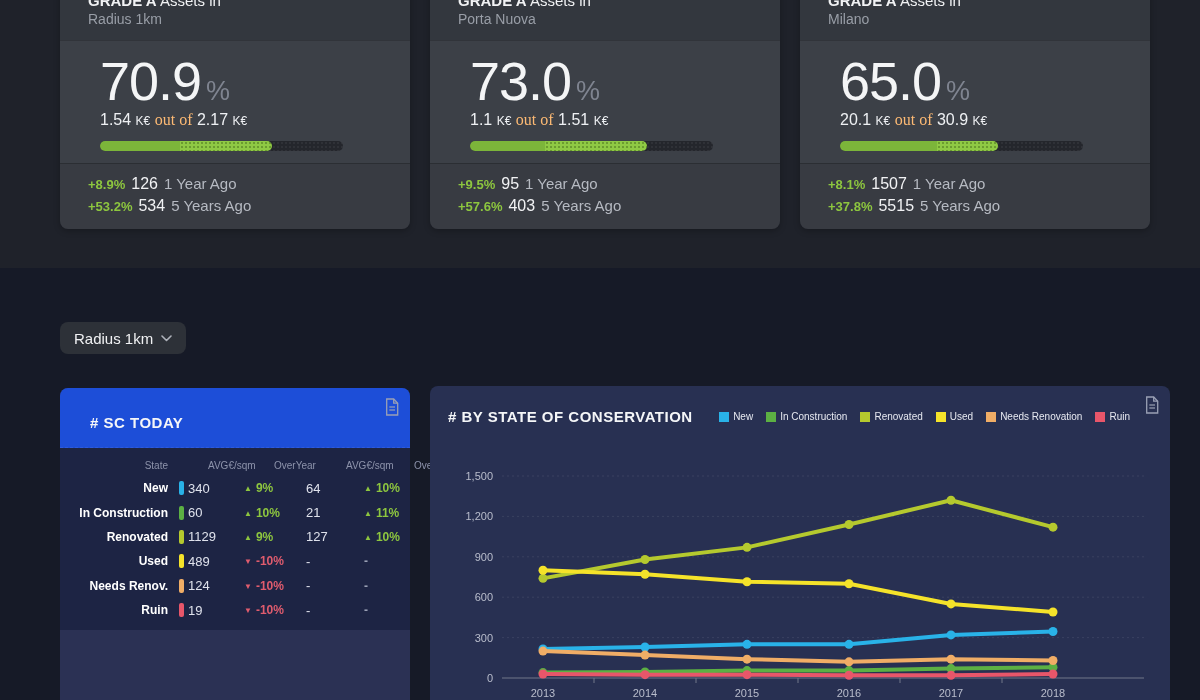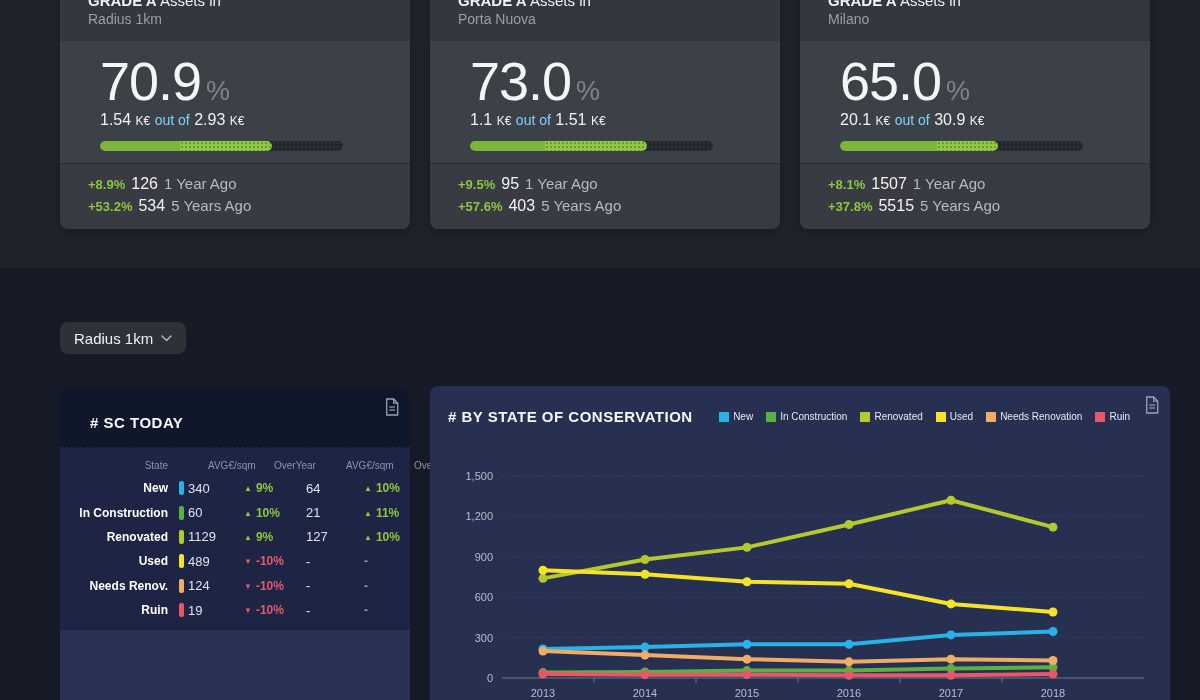--- a/index.html
+++ b/index.html
@@ -22,21 +22,21 @@
   .sc-head { background:#33373e; padding:10px 28px 12px; }
   .sc-title { font-size:15px; line-height:18px; color:#f1f2f4; }
   .sc-title b { font-weight:bold; }
   .sc-sub { font-size:14px; line-height:18px; color:#999ea7; }
   .sc-body { background:#3c4047; padding:14px 40px 12px; border-top:1px solid rgba(0,0,0,.18); }
   .big { white-space:nowrap; }
   .big .num { font-size:54px; line-height:52px; font-weight:400; color:#f4f5f6; letter-spacing:-1px; }
   .big .pct { font-size:27px; color:#7f8490; margin-left:5px; }
   .outof { margin-top:4px; font-size:16px; color:#eef0f3; }
   .outof .u { font-size:12px; }
-  .outof .of { font-size:14px; color:#7dd3fc; }
+  .outof .of { font-size:16px; color:#fdba74;font-family:Liberation Serif, serif; }
   .bar { position:relative; margin-top:12px; width:243px; height:10px; border-radius:5px;
          background:#24262c;
          background-image:radial-gradient(rgba(255,255,255,.05) 1px, transparent 1px);
          background-size:4px 4px; }
   .bar .seg-solid { position:absolute; left:0; top:0; height:10px; border-radius:5px 0 0 5px;
          background:#7cb53a; width:calc(var(--solid) * 1%); }
   .bar .seg-dots { position:absolute; top:0; height:10px; border-radius:0 5px 5px 0;
          left:calc(var(--solid) * 1%); width:calc((var(--fill) - var(--solid)) * 1%);
          background:#8fc944;
          background-image:radial-gradient(rgba(40,70,10,.35) 1px, transparent 1px);
@@ -56,21 +56,21 @@
   }
   #radius-dropdown svg { display:block; }
 
   
   .doc-icon { position:absolute; top:10px; right:10px; width:16px; height:18px; cursor:pointer; }
   .panel-title { font-size:15px; font-weight:bold; letter-spacing:.5px; color:#f5f6f8; }
 
   
   #sc-card { position:absolute; left:60px; top:388px; width:350px; height:330px;
              background:#2b3154; border-radius:8px; }
-  #sc-head { background:#0f172a; border-radius:8px 8px 0 0; padding:26px 0 16px 30px;
+  #sc-head { background:#1d4ed8; border-radius:8px 8px 0 0; padding:26px 0 16px 30px;
              border-bottom:1px dashed rgba(255,255,255,.08); position:relative; }
   #sc-table { background:#1d2444; padding:6px 10px 8px 10px; }
   .trow { display:grid; grid-template-columns:100px 18px 56px 62px 58px 1fr;
           align-items:center; height:24.4px; }
   .thead { height:22px;gap:10px; }
   .thead span { font-size:10px; color:#8d93ab; }
   .c-state { text-align:right; padding-right:2px; }
   .tstate { font-size:12px; font-weight:bold; color:#fff; text-align:right; padding-right:2px; }
   .chip { width:5px; height:14px; border-radius:2px; margin-left:9px; }
   .tval { font-size:13px; color:#dfe2ec; }
@@ -101,21 +101,21 @@
   <header class="sc-head">
     <div class="sc-title"><b>GRADE A</b> <span>Assets in</span></div>
     <div class="sc-sub">Radius 1km</div>
   </header>
   <div class="sc-body">
     <div class="big"><span class="num">70.9</span><span class="pct">%</span></div>
     <div class="outof">
       <span class="v">1.54</span>
       <span class="u">K€</span>
       <span class="of">out of</span>
-      <span class="v">2.93</span>
+      <span class="v">2.17</span>
       <span class="u">K€</span>
     </div>
     <div class="bar" style="--fill: 70.9; --solid: 33;">
       <div class="seg-solid"></div>
       <div class="seg-dots"></div>
     </div>
   </div>
   <footer class="sc-foot">
     <div class="stat-row">
       <span class="delta">+8.9%</span><span class="sval">126</span><span class="slab">1 Year Ago</span>

